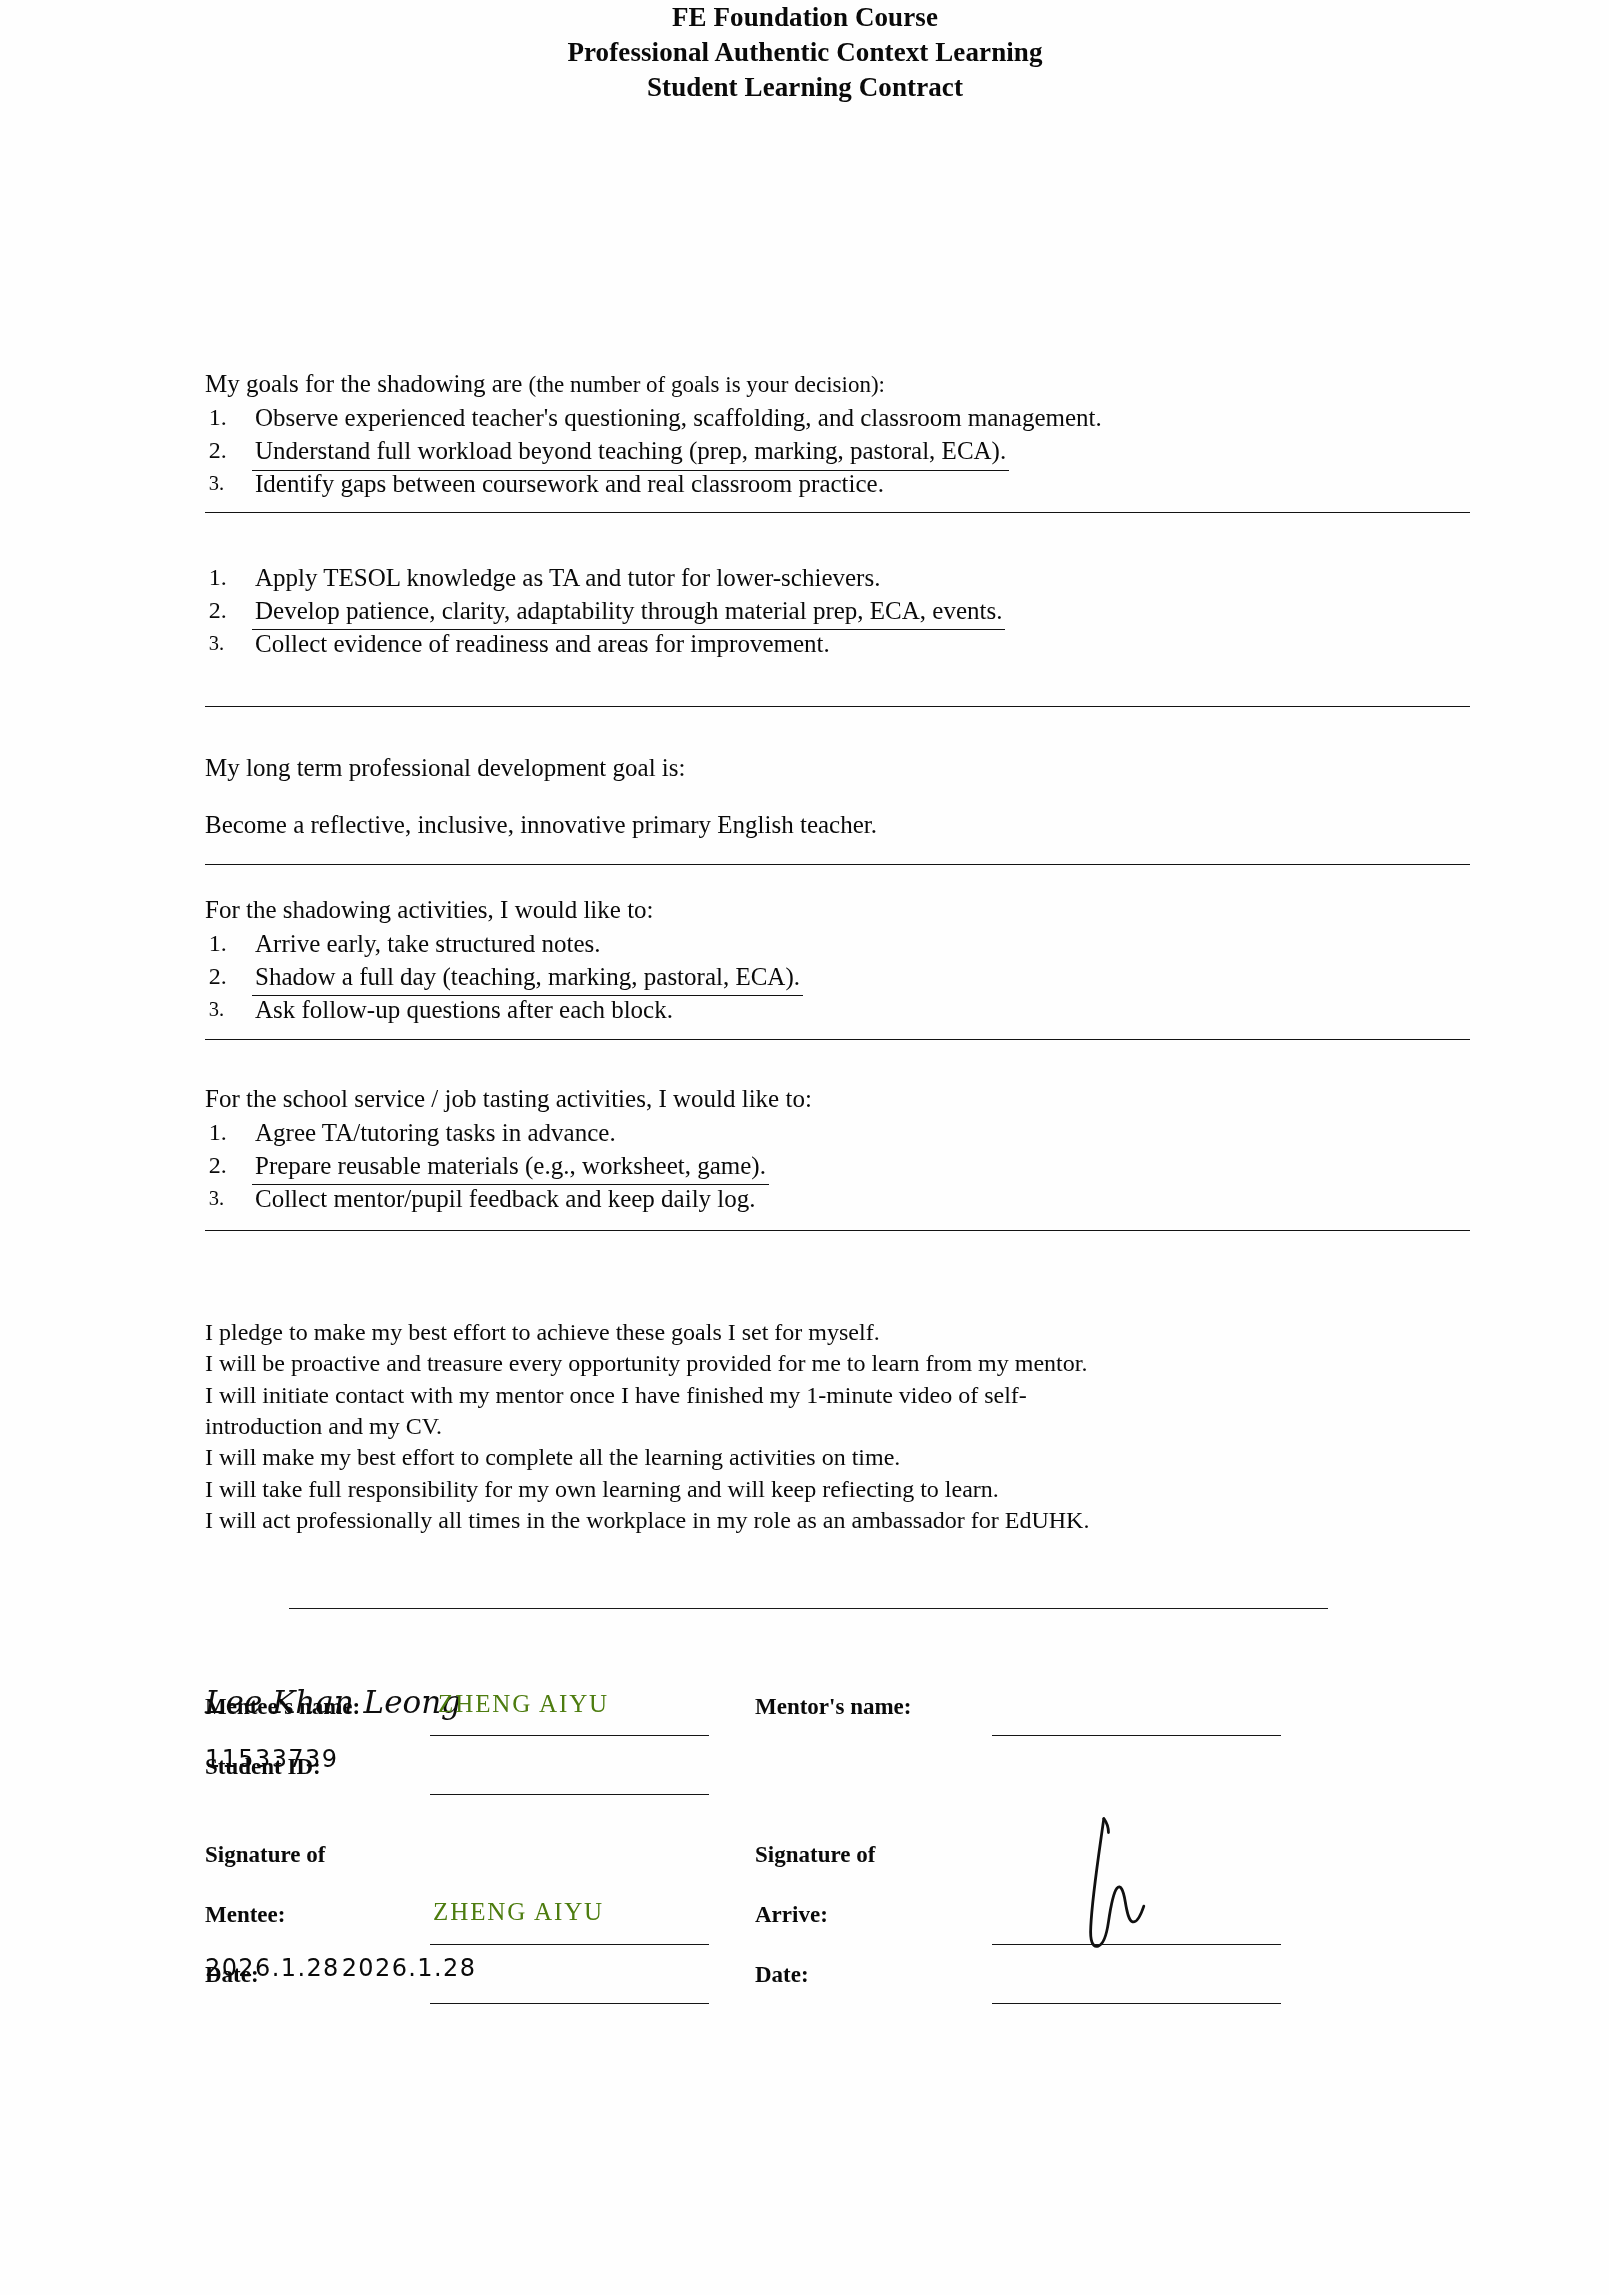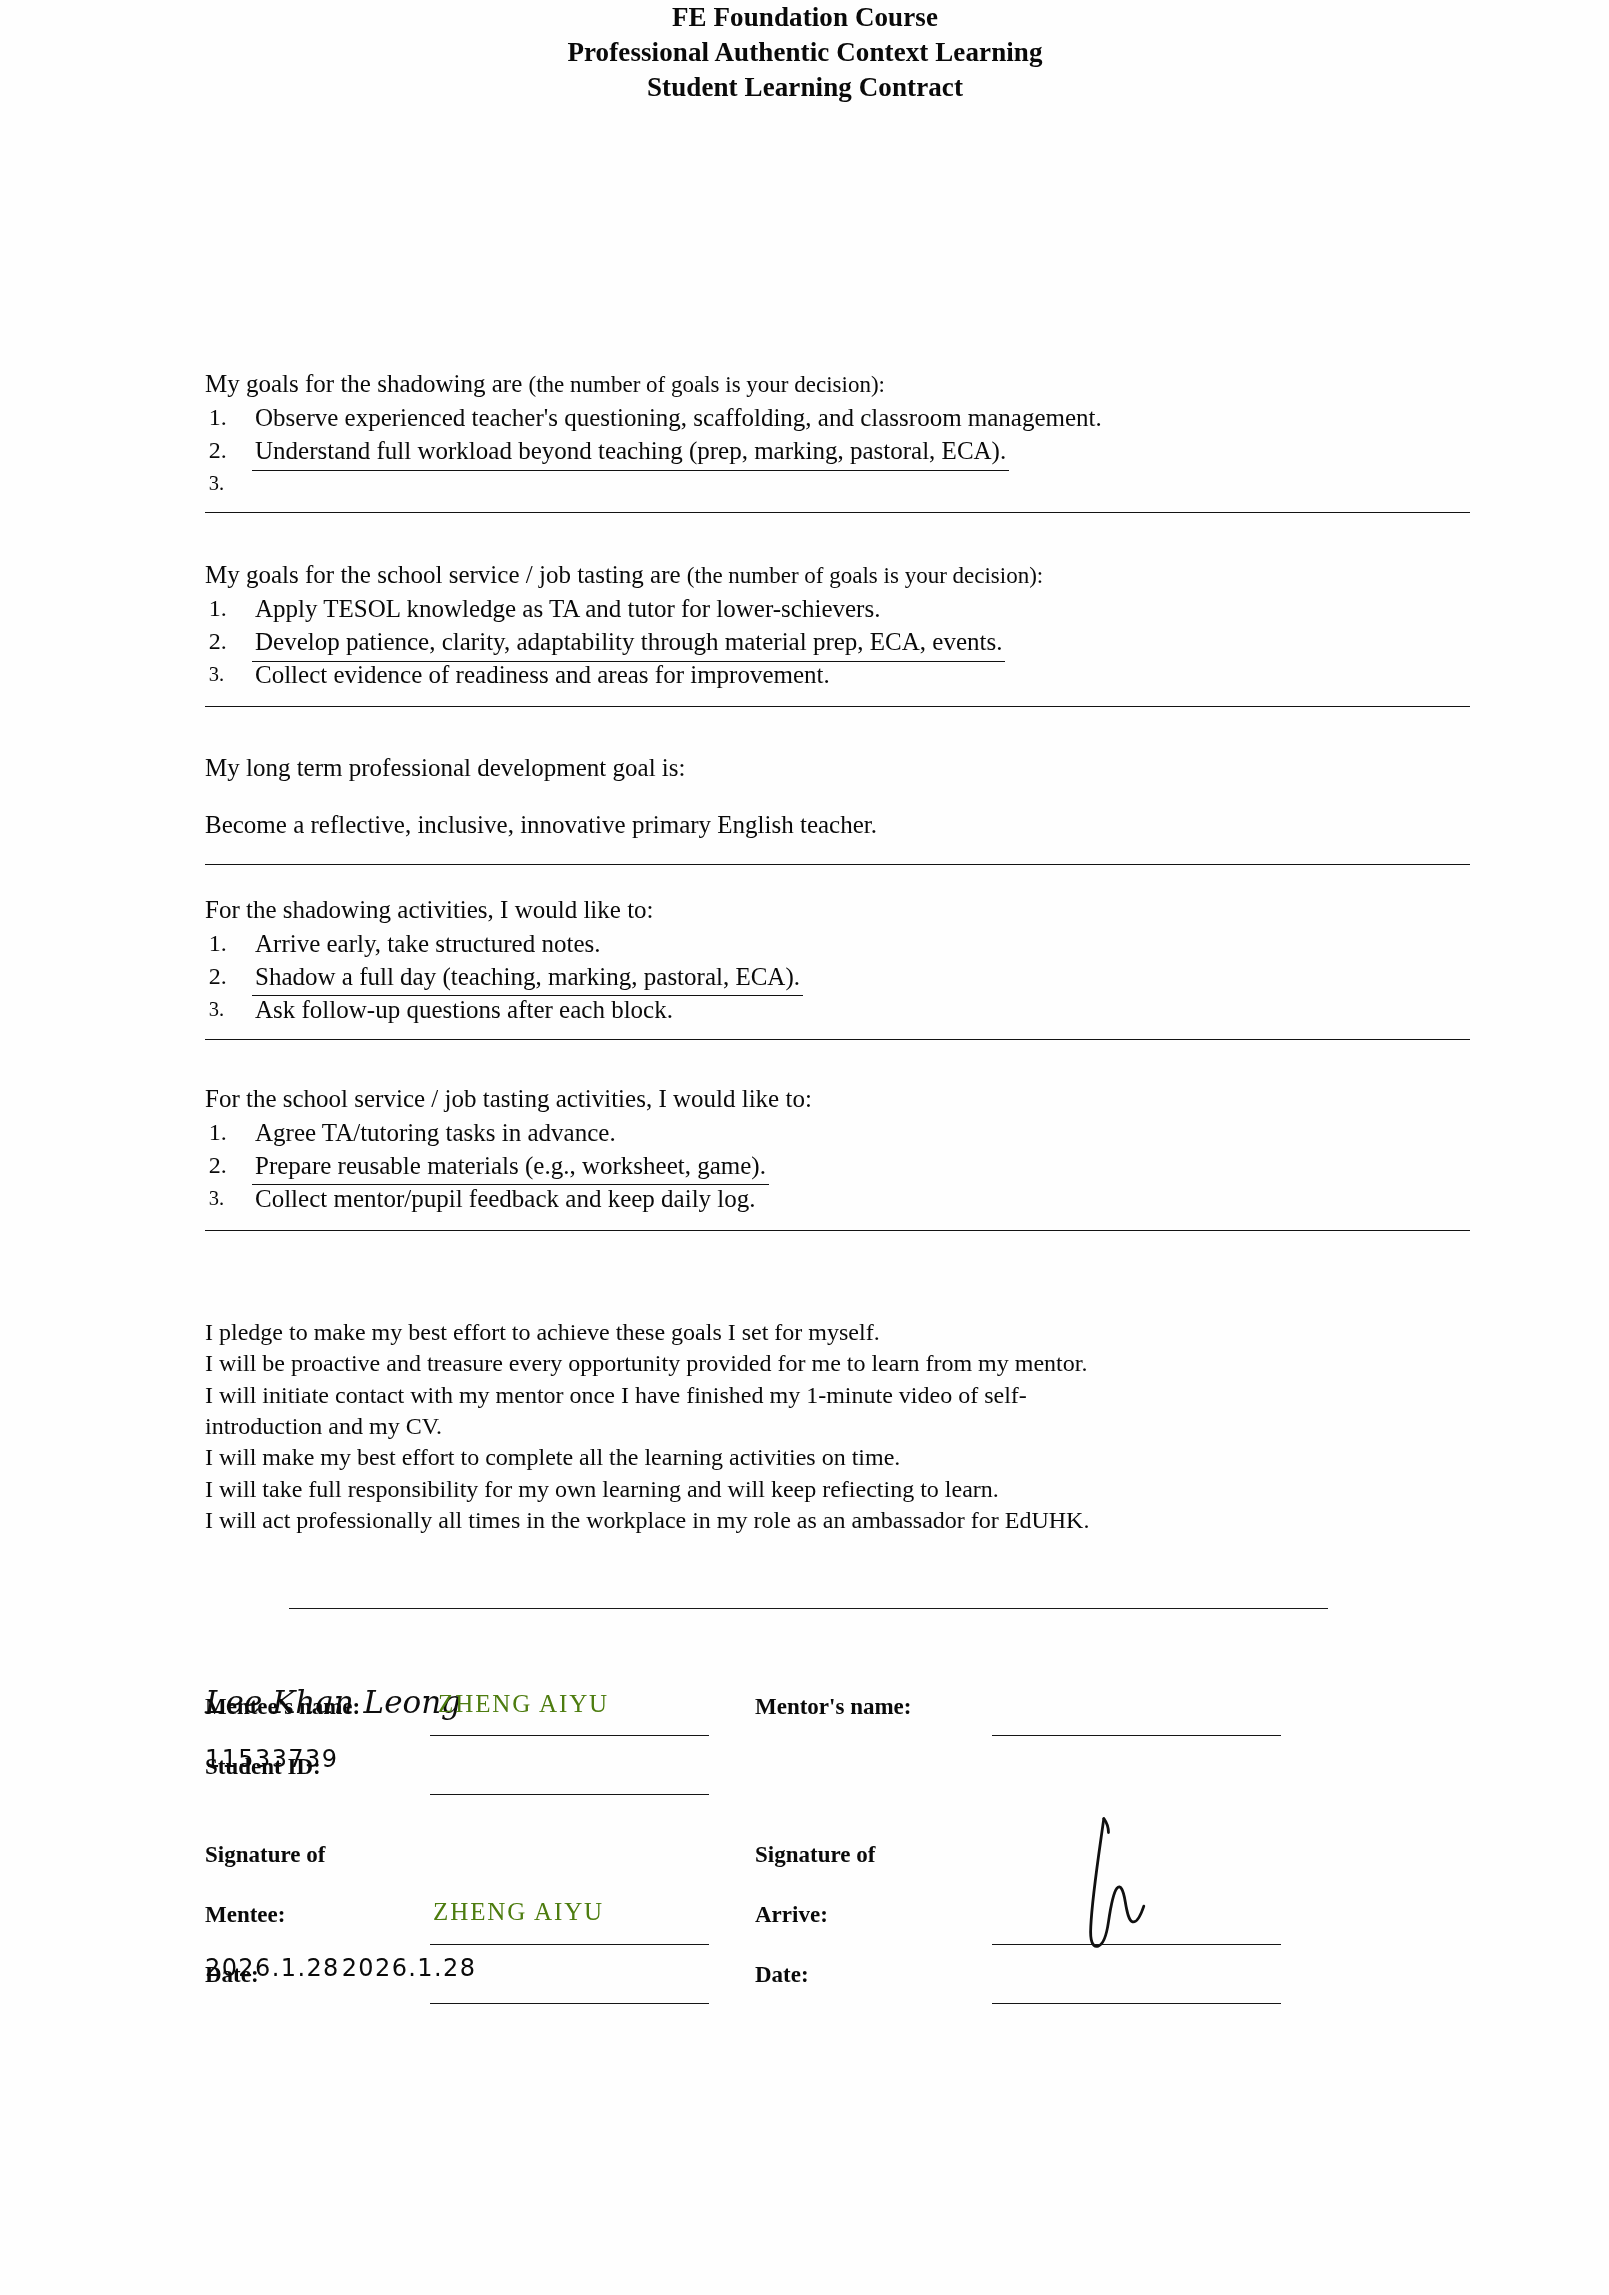--- a/index.html
+++ b/index.html
@@ -182,29 +182,27 @@
         <li>
           <span class="num">1.</span>
           <span class="txt">Observe experienced teacher's questioning, scaffolding, and classroom management.</span>
         </li>
         <li class="underlined">
           <span class="num">2.</span>
           <span class="txt">Understand full workload beyond teaching (prep, marking, pastoral, ECA).</span>
         </li>
         <li>
           <span class="num sm">3.</span>
+          <span class="txt">Identify gaps between coursework and real classroom practice.</span>
         </li>
       </ol>
     </div>
     <div class="rule wide" style="top:512px"></div>
 
     <div class="section" style="top:559px">
-      <div class="lead">
-        <span>My goals for the school service / job tasting are </span><span class="small">(the number of goals is your decision):</span>
-      </div>
       <ol class="goals">
         <li>
           <span class="num">1.</span>
           <span class="txt">Apply TESOL knowledge as TA and tutor for lower-schievers.</span>
         </li>
         <li class="underlined">
           <span class="num">2.</span>
           <span class="txt">Develop patience, clarity, adaptability through material prep, ECA, events.</span>
         </li>
         <li>

